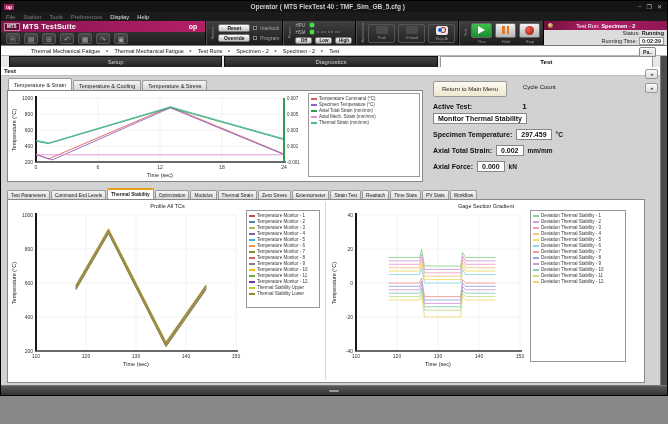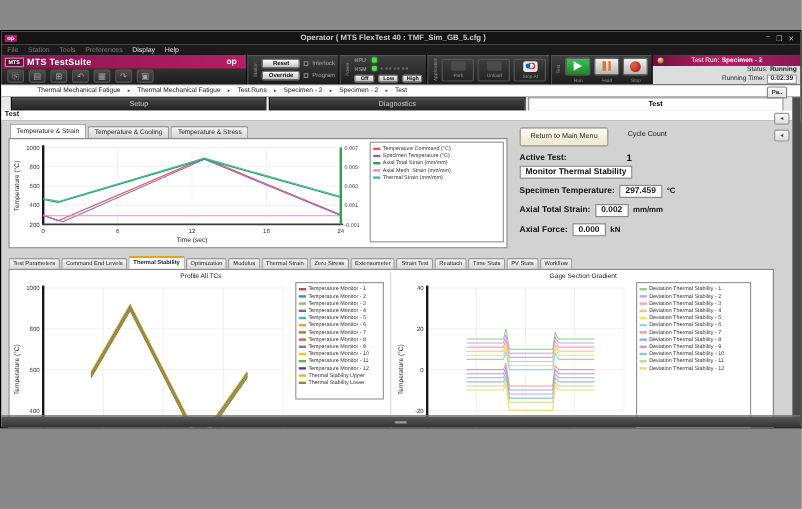--- a/index.html
+++ b/index.html
@@ -1,18 +1,18 @@
 <!DOCTYPE html>
 <html><head>
 <meta charset="utf-8">
 <style>
   * { margin:0; padding:0; box-sizing:border-box; }
   body { background:#888; font-family:"Liberation Sans", sans-serif; }
-  .window { width:668px; height:332px; position:relative; background:#d2d2d2;
-            border:1px solid #000; overflow:hidden;margin-top:25px; }
+  .window { width:668px; height:396px; position:relative; background:#d2d2d2;
+            border:1px solid #000; overflow:hidden; }
   svg { font-family:"Liberation Sans", sans-serif; display:block; }
 
   
   .titlebar { height:11px; background:#141414; color:#cfcfcf; display:flex; align-items:center; }
   .title-icon { background:#a81e5f; color:#fff; font-size:5px; font-weight:bold; padding:0 2px; margin:0 3px; }
   .title-text { flex:1; text-align:center; font-weight:bold; font-size:6.5px; }
   .win-controls { display:flex; gap:5px; margin-right:5px; font-size:6px; color:#bbb; }
 
   
   .menubar { height:9px; background:#1b1b1b; display:flex; gap:8px; padding-left:5px; align-items:center; }

